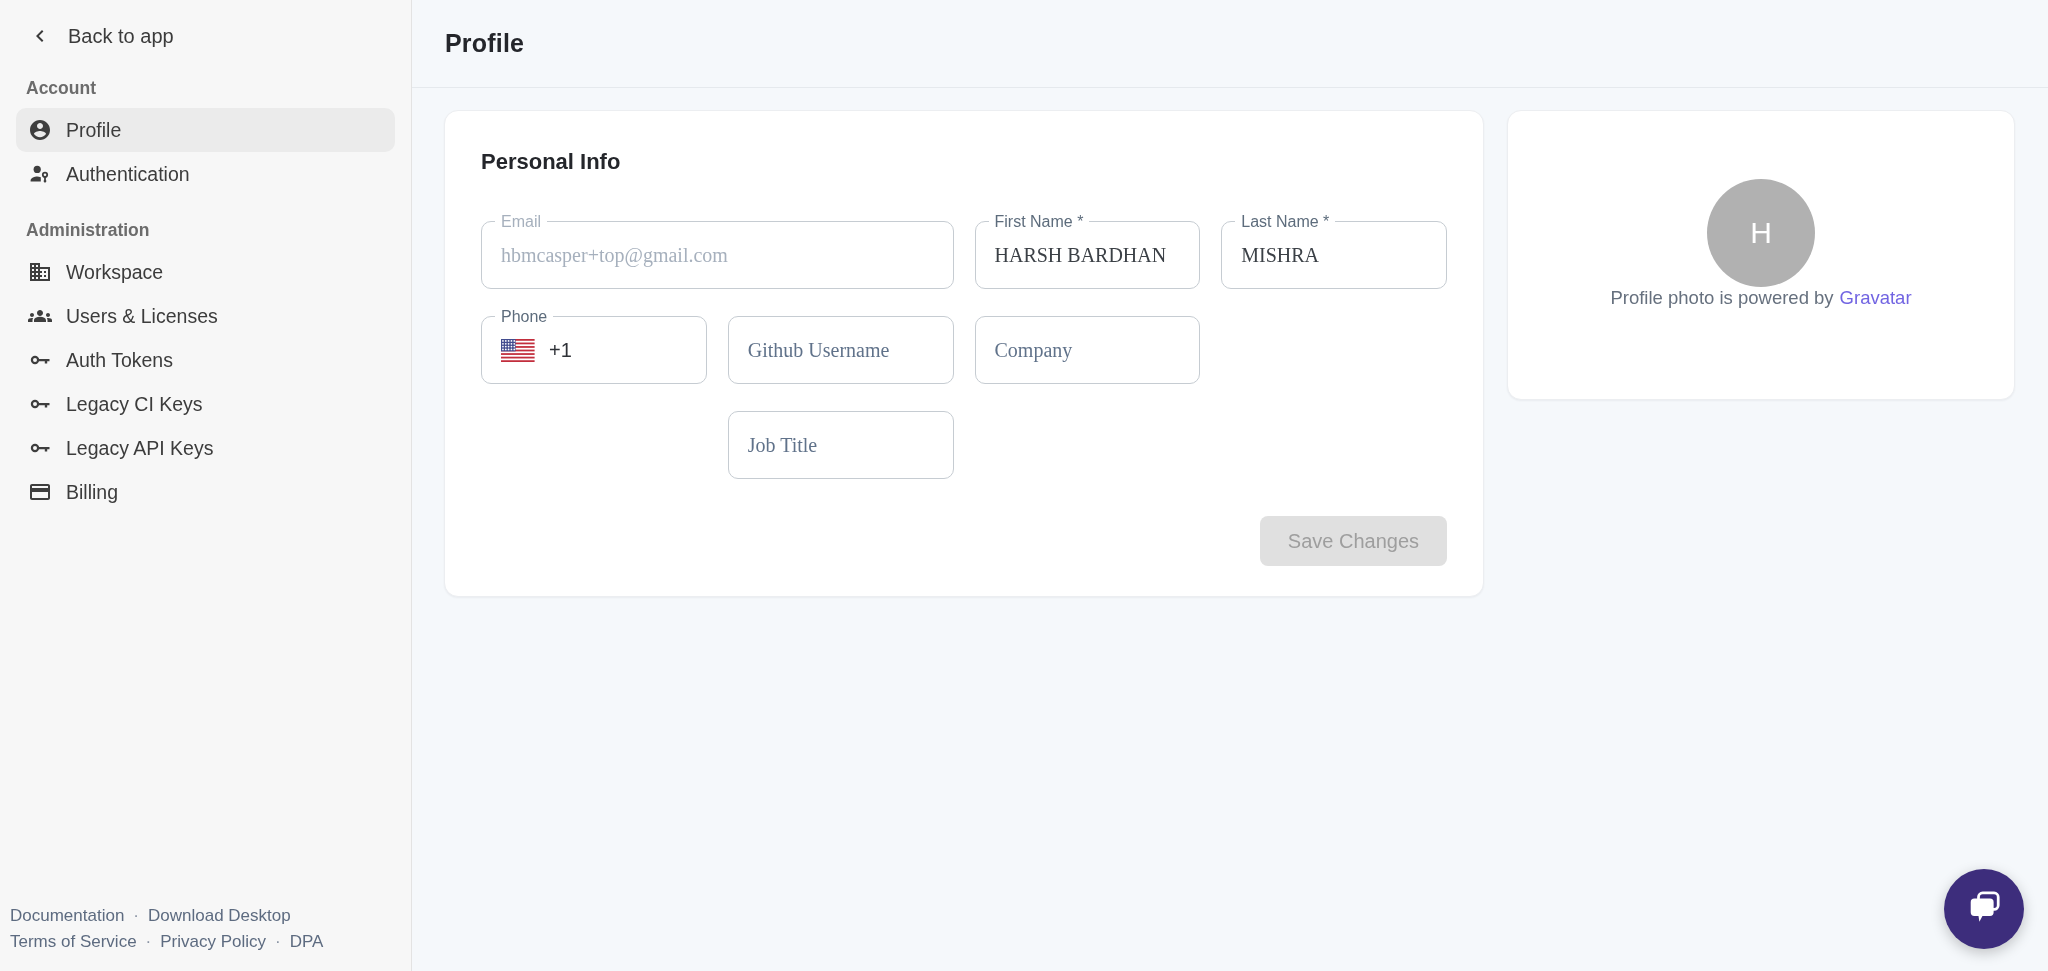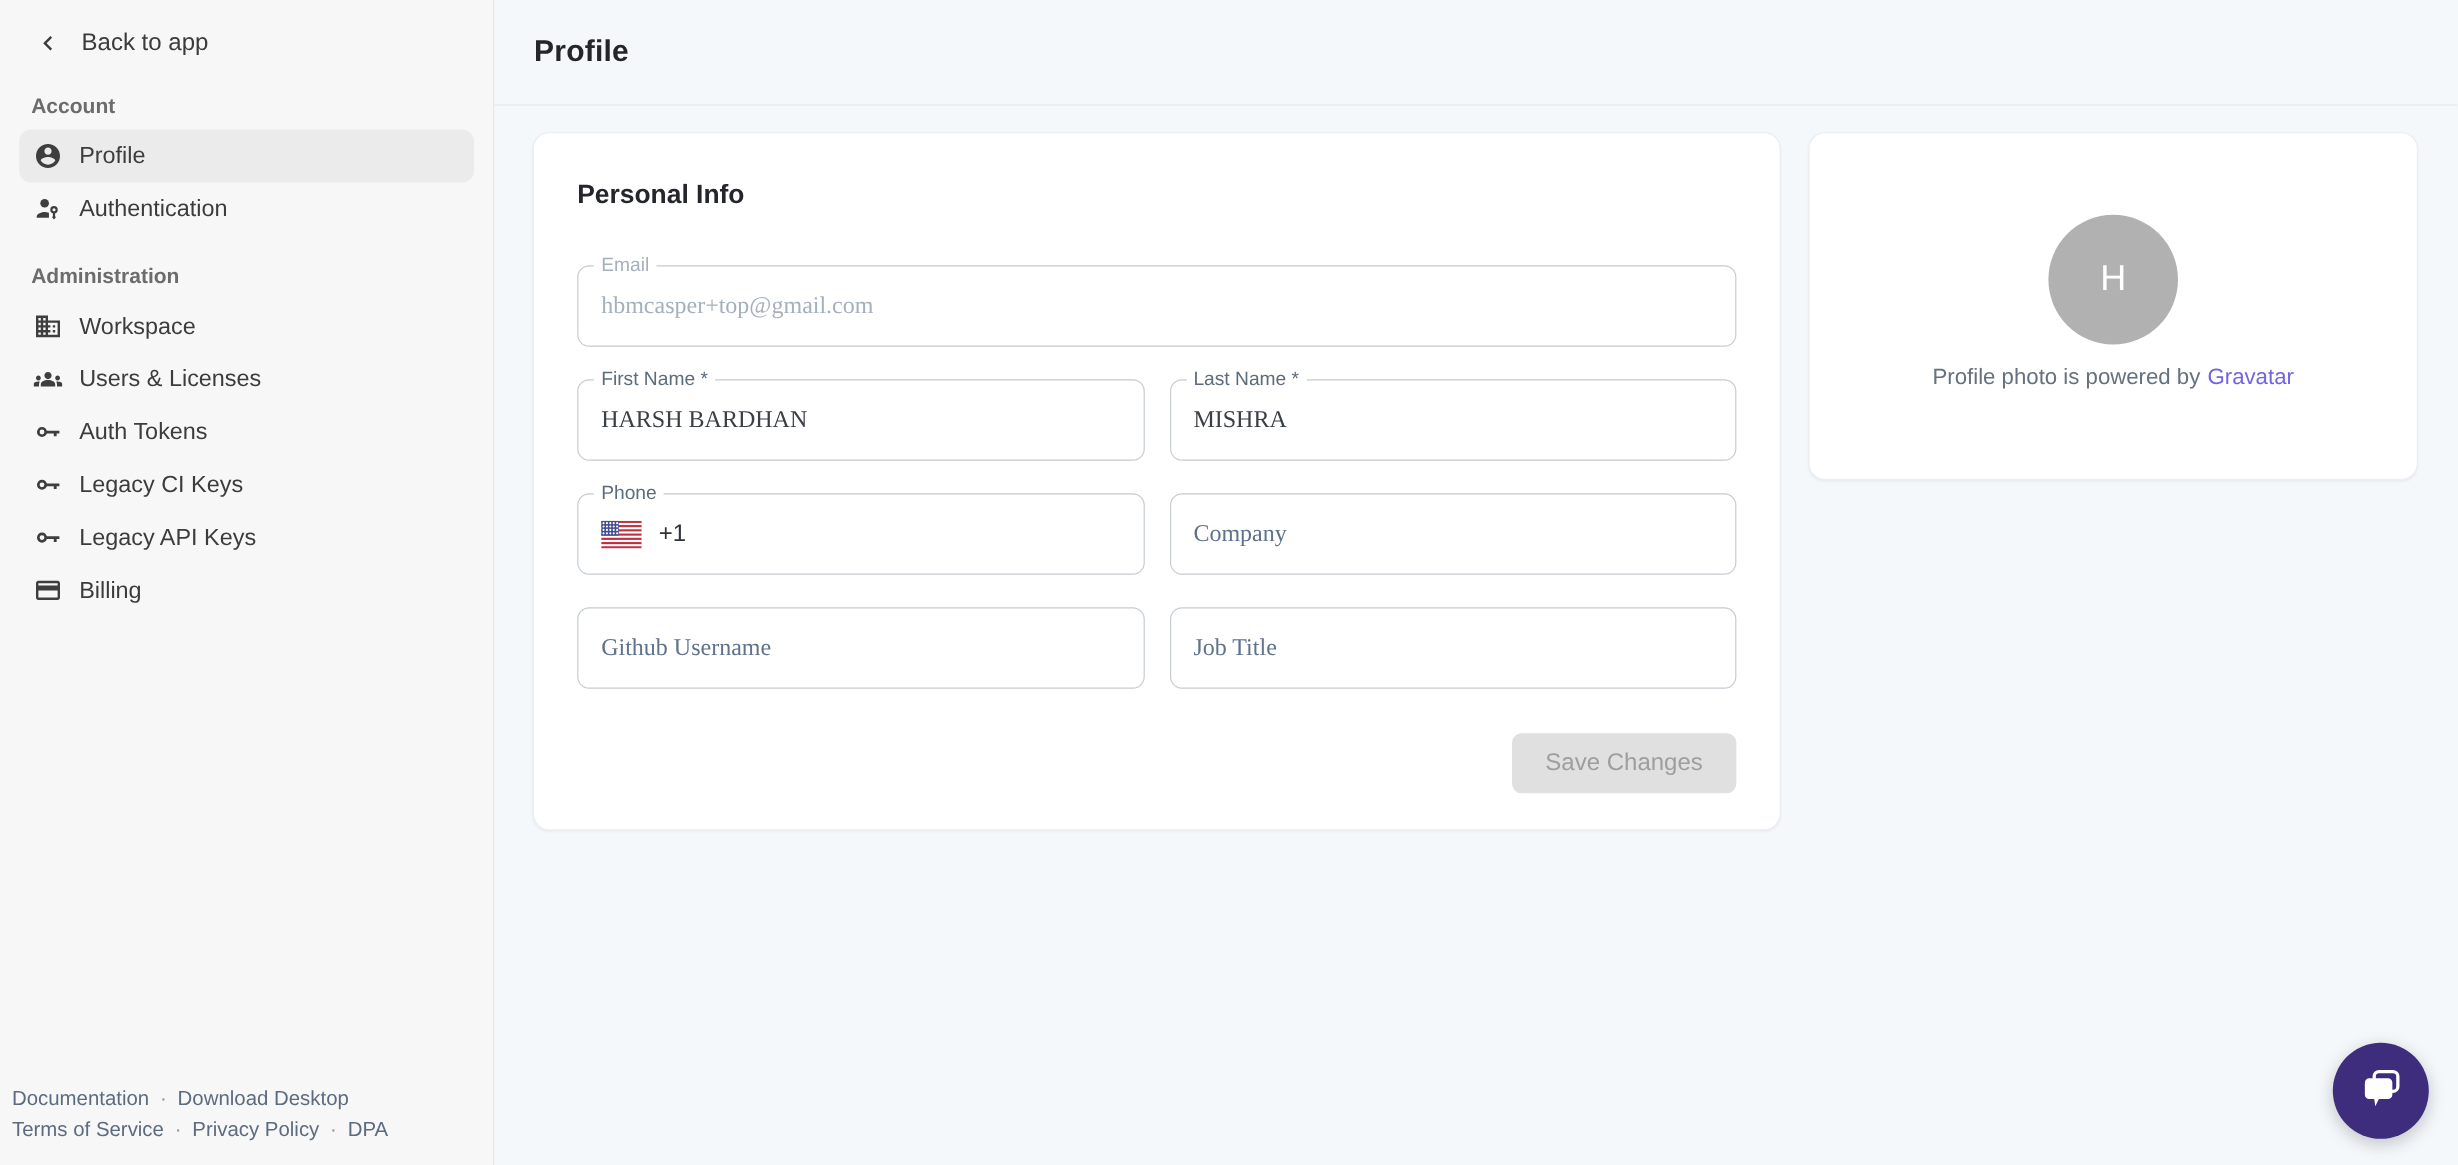--- a/index.html
+++ b/index.html
@@ -36,21 +36,21 @@
   .main-header { height:88px; min-height:88px; border-bottom:1px solid #e5e9ed;
     display:flex; align-items:center; padding-left:33px; }
   .page-title { font-size:25px; font-weight:700; color:#24262b; letter-spacing:.2px; }
   .content { display:flex; align-items:flex-start; gap:23px; padding:22px 0 0 32px; }
 
   .card { background:#ffffff; border:1px solid #eceef1; border-radius:14px;
     box-shadow:0 1px 2px rgba(16,24,40,.05); }
   .card-personal { width:1040px; padding:38px 36px 30px; }
   .card-title { font-size:22px; font-weight:700; color:#24262b; margin:0 0 46px 0; }
 
-  .fgrid { display:grid; grid-template-columns:1fr 1fr; column-gap:21px; row-gap:27px; }
+  .fgrid { display:grid; grid-template-columns:1fr 1fr 1fr 1fr; column-gap:21px; row-gap:27px; }
   .span2 { grid-column:1 / span 2; }
 
   .fld { position:relative; height:68px; border:1px solid #c6ccd2; border-radius:10px;
     display:flex; align-items:center; padding:0 19px; background:#fff; }
   .fld-label { position:absolute; top:-9px; left:13px; background:#fff; padding:0 6px;
     font-size:16px; color:#5d6c7c; white-space:nowrap; }
   .fld input { border:0; outline:0; width:100%; min-width:0; font-family:Liberation Serif, serif;
     font-size:20px; color:#3b4046; background:transparent; padding:0; }
   .fld input::placeholder { color:#60728a; opacity:1; }
   .fld.disabled .fld-label { color:#a6b0bd; }
@@ -59,21 +59,21 @@
   .dial { font-size:20px; color:#2f3237; margin-right:10px; }
 
   .save-row { display:flex; justify-content:flex-end; margin-top:37px; }
   .btn-save { height:50px; padding:0 28px; border:0; border-radius:8px; background:#e0e0e0;
     color:#9e9e9e; font-size:20px; font-weight:500; font-family:inherit; cursor:default; }
 
   .card-gravatar { width:508px; height:290px; display:flex; flex-direction:column;
     align-items:center; padding-top:68px; }
   .avatar { width:108px; height:108px; border-radius:50%; background:#b1b1b1; color:#ffffff;
     font-size:30px; display:flex; align-items:center; justify-content:center; }
-  .gravatar-caption { margin-top:16px; font-size:18.5px; color:#66707e; display:flex; gap:6px;align-items:flex-end; }
+  .gravatar-caption { font-size:18.5px; color:#66707e; display:flex; gap:6px;align-items:flex-end; }
   .gravatar-caption a { color:#7164e2; text-decoration:none; cursor:pointer; }
 
   .chat-fab { position:absolute; right:24px; bottom:22px; width:80px; height:80px;
     border-radius:50%; background:#3d2d7c; display:flex; align-items:center; justify-content:center;
     box-shadow:0 4px 14px rgba(0,0,0,.22); cursor:pointer; }
   .chat-fab svg { width:44px; height:44px; }
 </style>
 </head>
 <body>
 
@@ -248,25 +248,25 @@
                   <circle cx="11.8" cy="11.8" r="1"></circle>
                   <circle cx="15" cy="11.8" r="1"></circle>
               </g>
             </svg>
           </span>
           <span class="dial">+1</span>
           <input type="text" value="" style="">
         </div>
 
         <div class="fld">
+          <input type="text" placeholder="Github Username" style="">
+        </div>
+
+        <div class="fld">
           <input type="text" placeholder="Company" style="">
-        </div>
-
-        <div class="fld">
-          <input type="text" placeholder="Github Username" style="">
         </div>
 
         <div class="fld" style="grid-column:2;">
           <input type="text" placeholder="Job Title" style="">
         </div>
       </div>
 
       <div class="save-row">
         <button class="btn-save" disabled="">Save Changes</button>
       </div>

